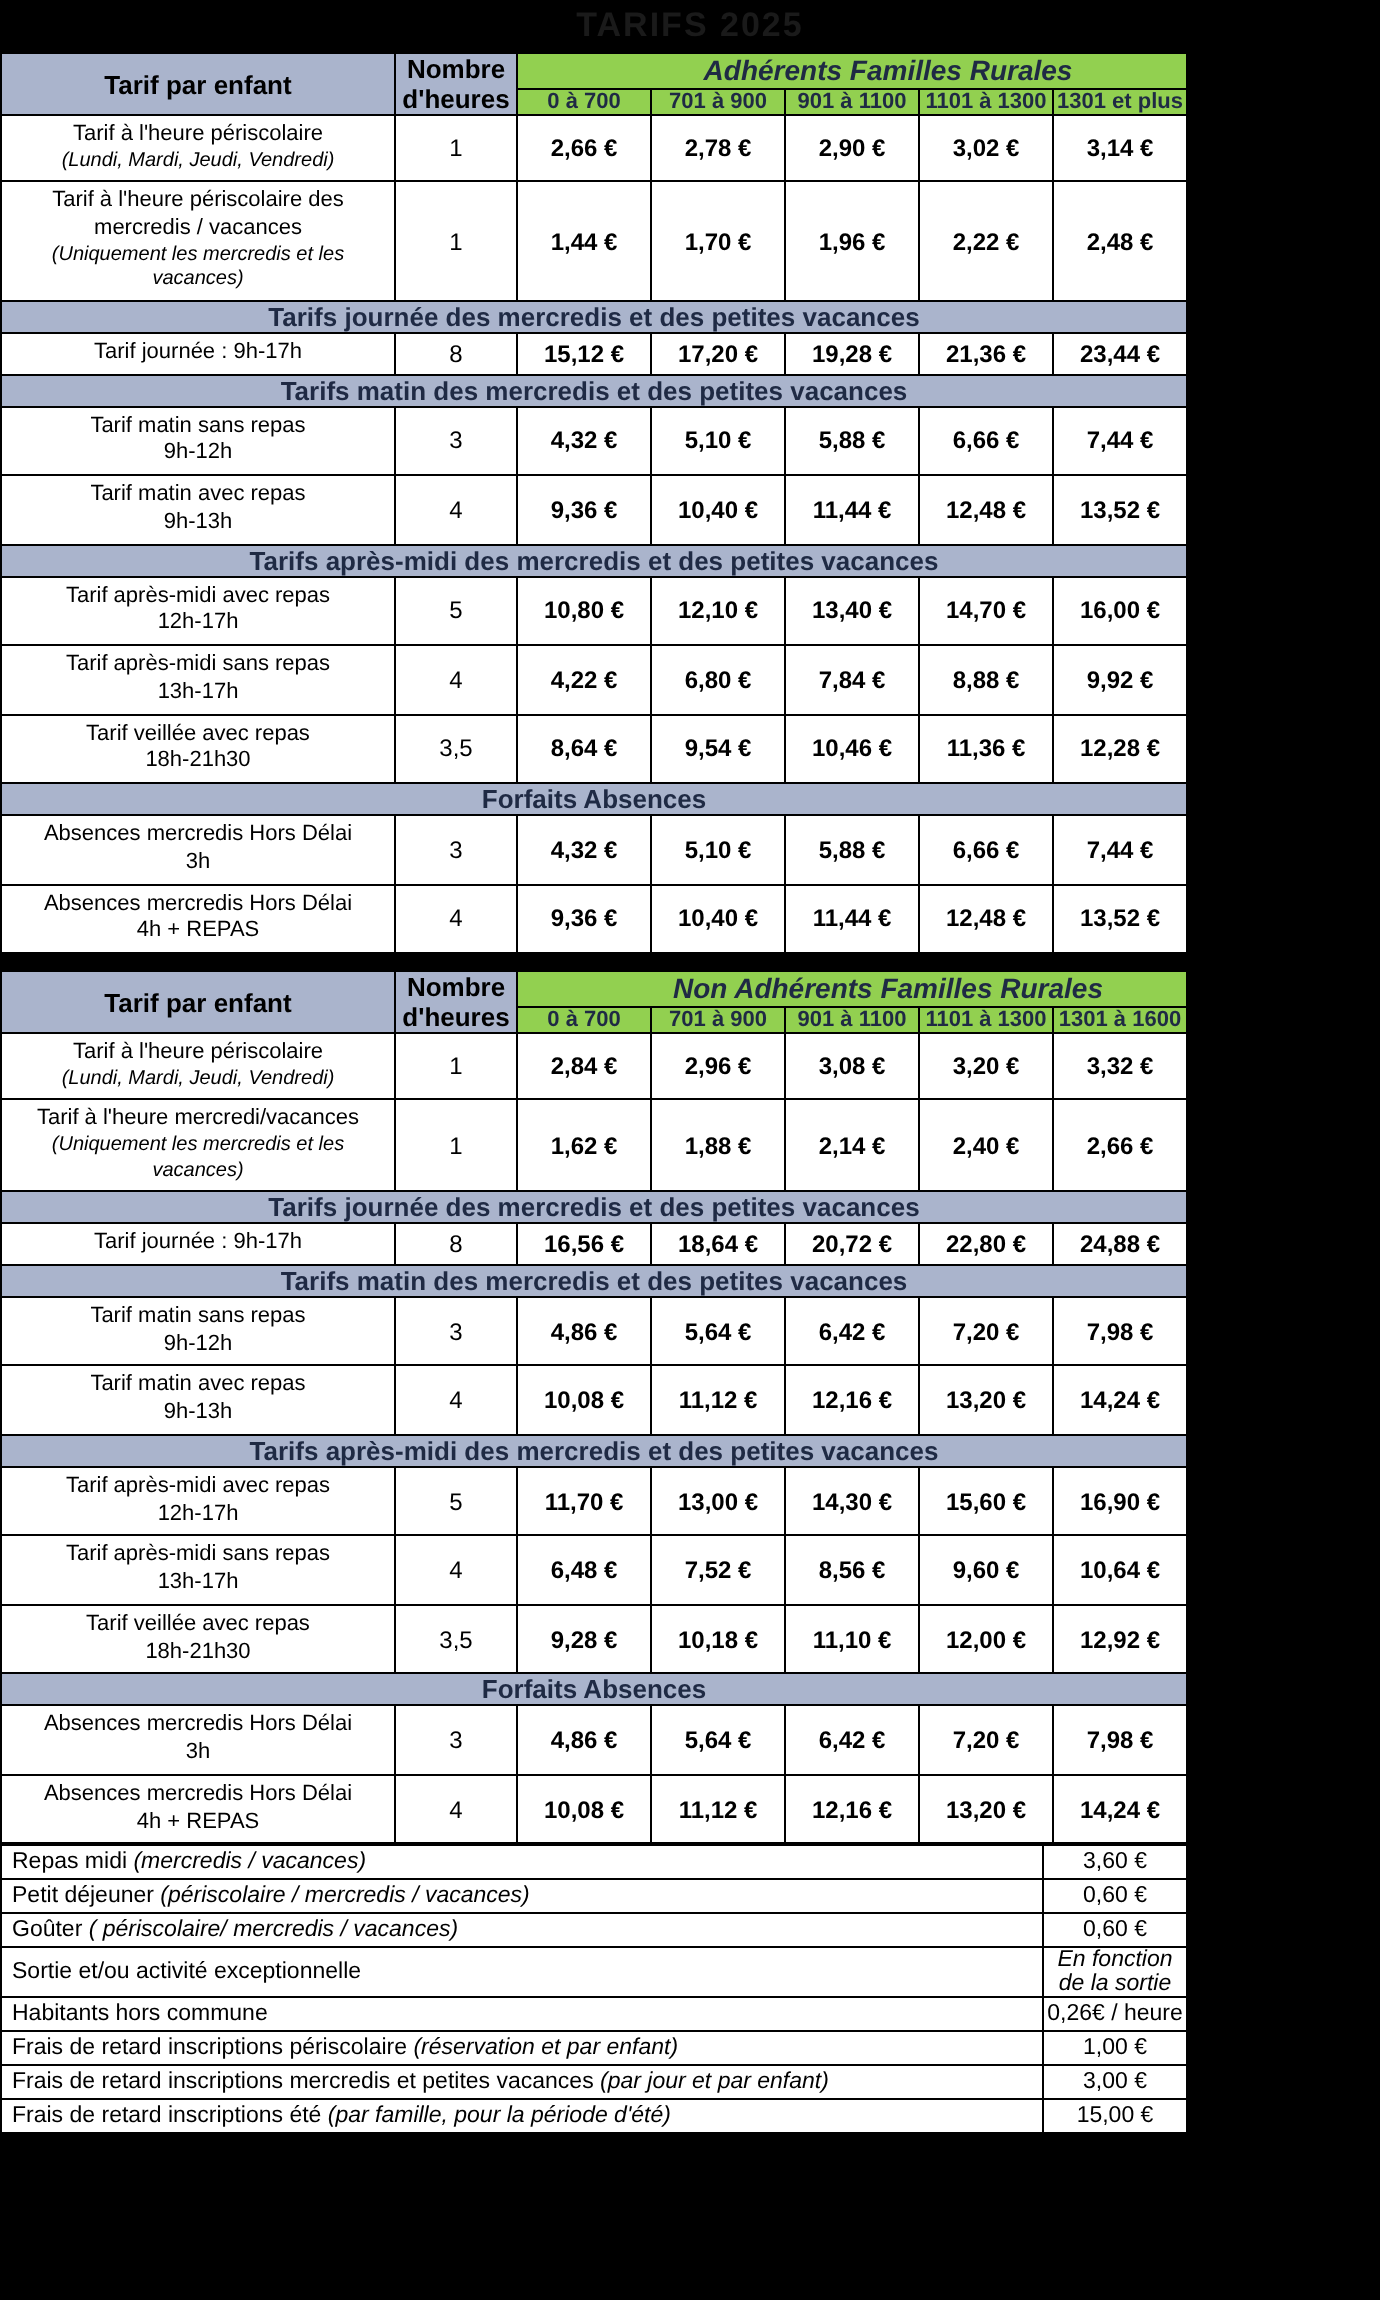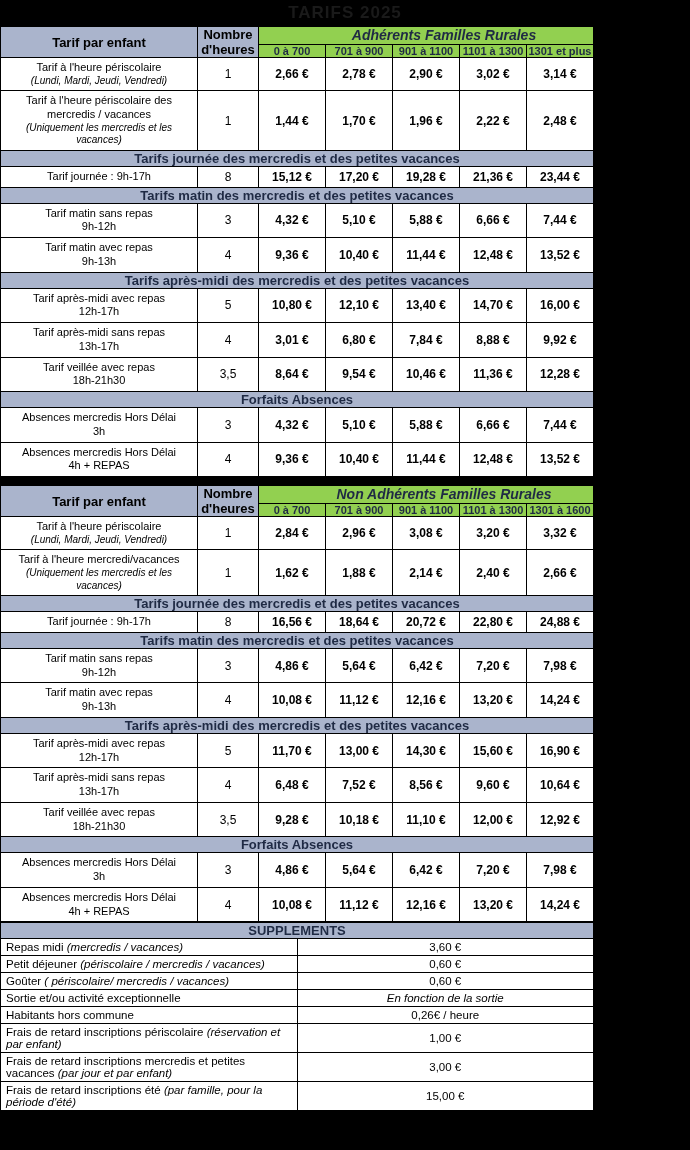--- a/index.html
+++ b/index.html
@@ -133,21 +133,21 @@
         <td class="val">13,40 €</td>
         <td class="val">14,70 €</td>
         <td class="val">16,00 €</td>
       </tr>
       <tr>
         <td class="row-label">
           <div>Tarif après-midi sans repas</div>
           <div>13h-17h</div>
         </td>
         <td class="hours">4</td>
-        <td class="val">3,01 €</td>
+        <td class="val">4,22 €</td>
         <td class="val">6,80 €</td>
         <td class="val">7,84 €</td>
         <td class="val">8,88 €</td>
         <td class="val">9,92 €</td>
       </tr>
       <tr>
         <td class="row-label">
           <div>Tarif veillée avec repas</div>
           <div>18h-21h30</div>
         </td>
@@ -343,23 +343,20 @@
         <td class="val">12,16 €</td>
         <td class="val">13,20 €</td>
         <td class="val">14,24 €</td>
       </tr>
     </tbody>
   </table>
 
   <table>
     <tbody>
       <tr>
-        <td class="supp-head" colspan="2">SUPPLEMENTS</td>
-      </tr>
-      <tr>
         <td class="supp-label" style="width:510px"><span>Repas midi </span><i>(mercredis / vacances)</i></td>
         <td class="supp-val">3,60 €</td>
       </tr>
       <tr>
         <td class="supp-label"><span>Petit déjeuner </span><i>(périscolaire / mercredis / vacances)</i></td>
         <td class="supp-val">0,60 €</td>
       </tr>
       <tr>
         <td class="supp-label"><span>Goûter </span><i>( périscolaire/ mercredis / vacances)</i></td>
         <td class="supp-val">0,60 €</td>

